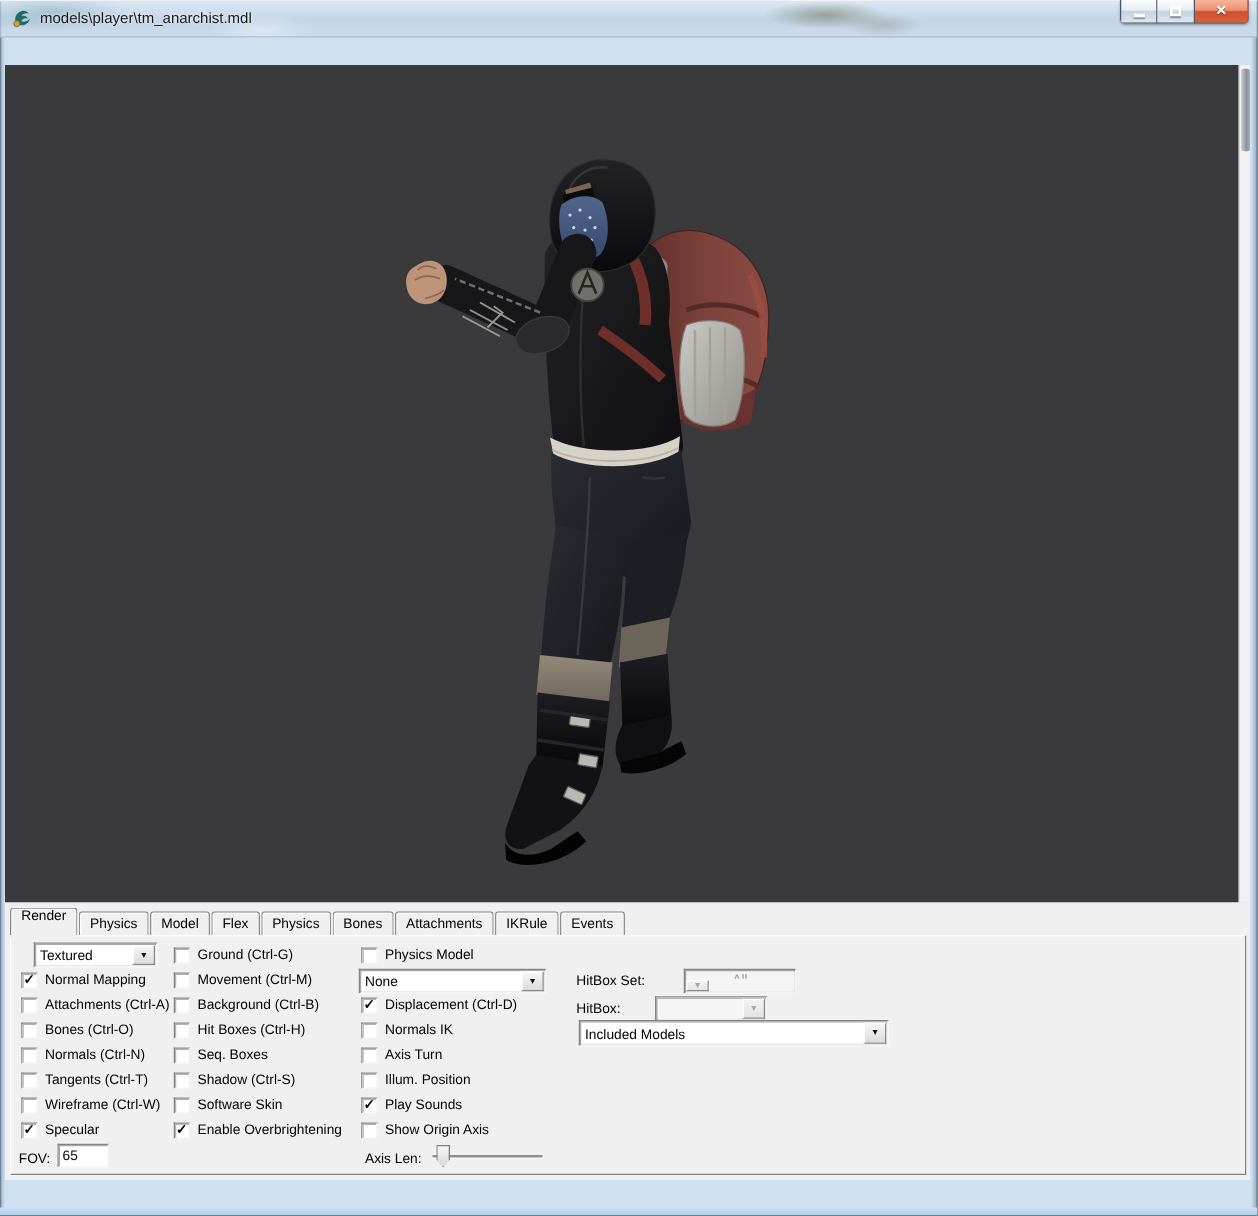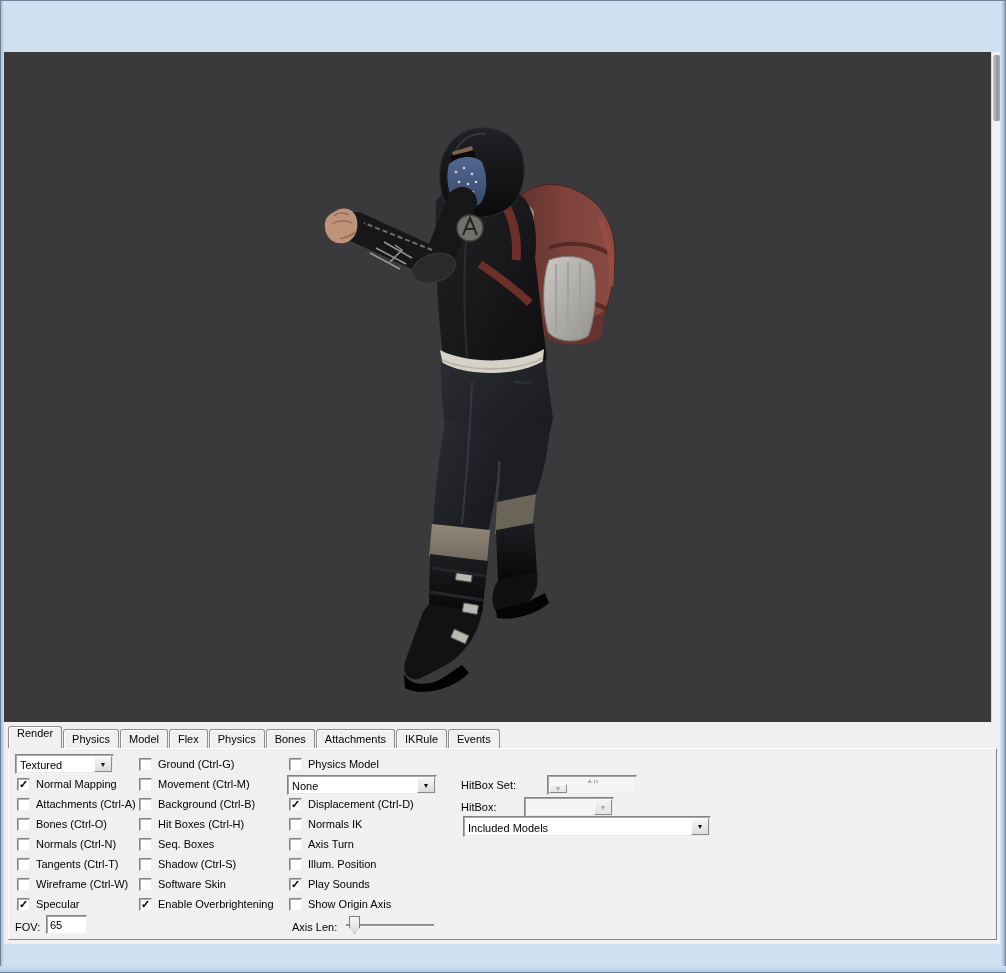--- a/index.html
+++ b/index.html
@@ -88,20 +88,38 @@
     border-top:1px solid #d6d6d6;box-sizing:border-box;font-size:11px;}
   .framebar .slider-thumb{width:9px;height:16px;}
 </style>
 </head>
 <body>
 
 <div class="app">
   <div class="frame-edge"></div>
   <div class="frame-bottom"></div>
 
+  <div class="titlebar">
+    <svg class="app-icon" viewBox="0 0 18 17">
+      <path d="M4,12 C2,9 4,4 8,3 C10,2 13,3 14,5 C12,4 9,5 8,7 C10,6 13,7 13,9 C11,8 9,9 8,11 C10,12 13,11 15,9 C14,13 10,15 7,14 C5,13.5 4.5,13 4,12 Z" fill="#1d6a66"></path>
+      <circle cx="4.5" cy="13" r="2.4" fill="#c9a636" stroke="#8a7322" stroke-width="0.8"></circle>
+    </svg>
+    <span class="win-title">models\player\tm_anarchist.mdl</span>
+    <div class="win-buttons">
+      <div class="win-btn">
+          <div class="glyph-min"></div>
+        </div>
+      <div class="win-btn">
+          <div class="glyph-max"></div>
+        </div>
+      <div class="win-btn close">
+          <span class="glyph-x">✕</span>
+        </div>
+    </div>
+  </div>
 
 
   <div class="viewport">
     <svg width="987" height="670" viewBox="0 0 987 670">
       <defs>
         <linearGradient id="gPack" x1="0" y1="0" x2="1" y2="0">
           <stop offset="0" stop-color="#5c2d29"></stop>
             <stop offset=".55" stop-color="#7d423b"></stop>
             <stop offset="1" stop-color="#8a4c44"></stop>
         </linearGradient>
@@ -227,21 +245,21 @@
         <span class="tab">Model</span>
         <span class="tab">Flex</span>
         <span class="tab">Physics</span>
         <span class="tab">Bones</span>
         <span class="tab">Attachments</span>
         <span class="tab">IKRule</span>
         <span class="tab">Events</span>
       </div>
     <div class="tabpage">
 
-      <div class="combo sunken" style="left:6px;top:5px;width:99px;height:20px;">
+      <div class="combo sunken" style="left:18px;top:5px;width:99px;height:20px;">
         <span class="combo-value">Textured</span>
         <span class="combo-arrow">▼</span>
       </div>
       <div class="cb-list" style="left:8px;top:25px;">
           <div class="cb-row">
             <span class="cb">✓</span>
             <span class="cb-label">Normal Mapping</span>
           </div>
           <div class="cb-row">
             <span class="cb"></span>

